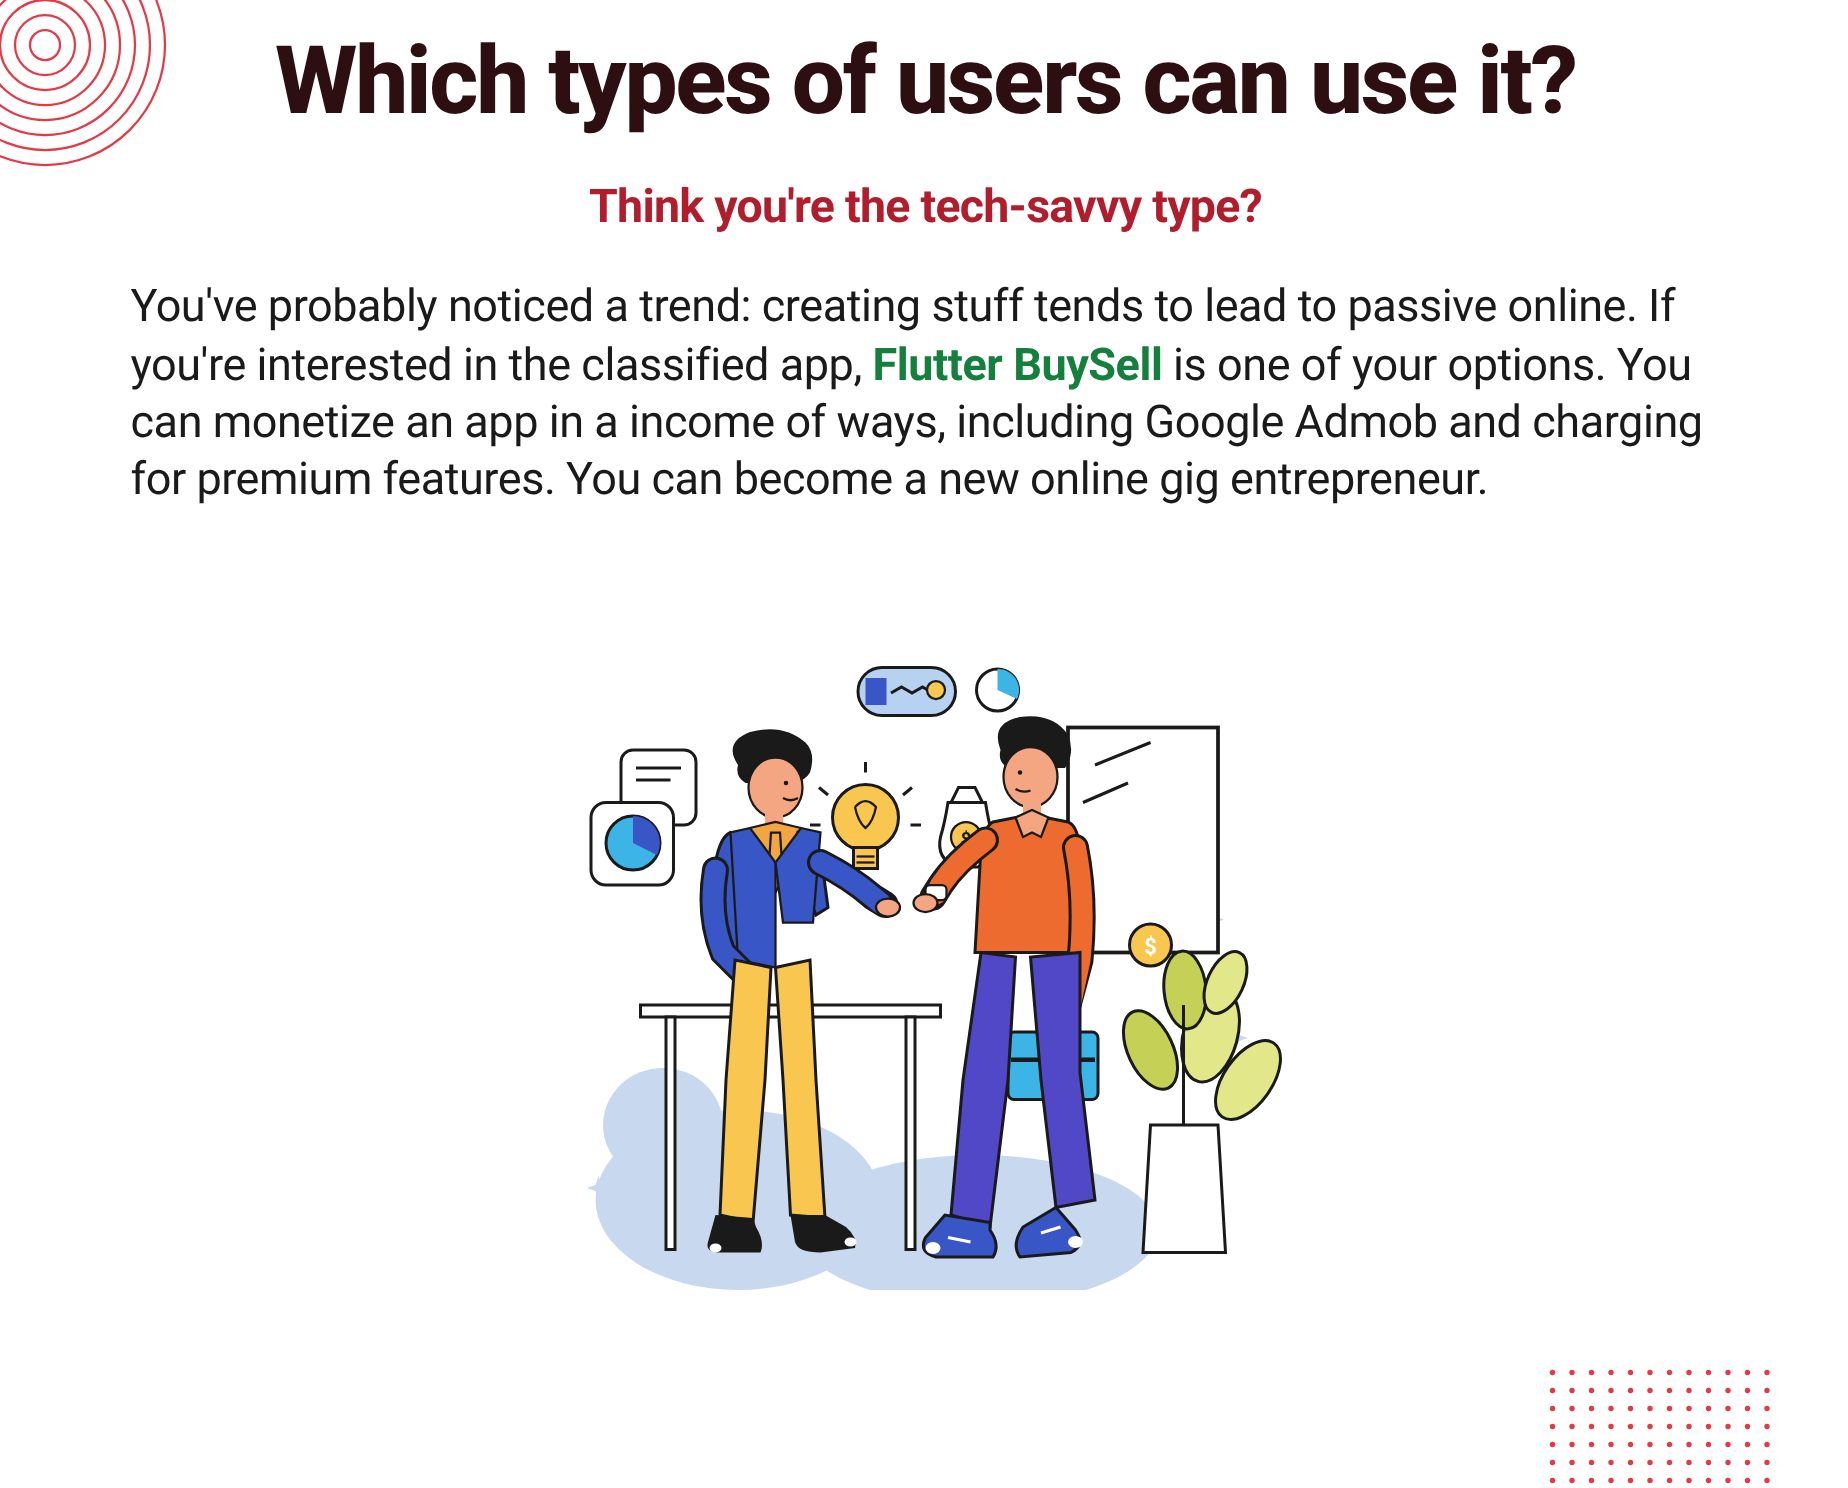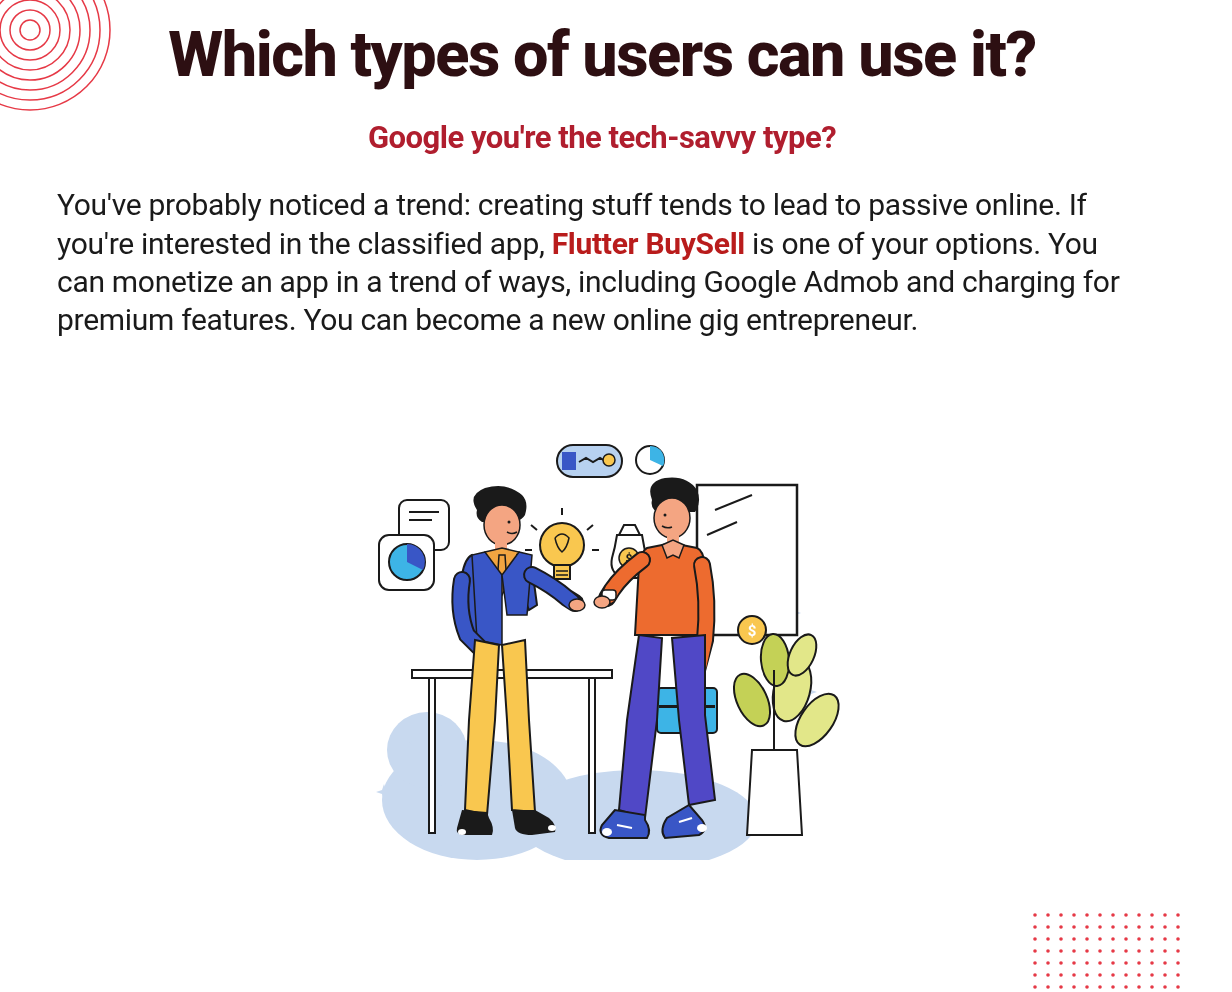--- a/index.html
+++ b/index.html
@@ -27,21 +27,21 @@
     
     .dots-decoration {
       position: absolute;
       bottom: 0;
       right: 30px;
       width: 170px;
       height: 80px;
     }
     
     .content {
-      padding: 20px 85px 0 57px;
+      padding: 20px 85px 0 87px;
     }
     
     .main-title {
       font-size: 63px;
       font-weight: 800;
       color: #2d0f12;
       text-align: center;
       letter-spacing: -1.5px;
       margin-top: 0;
       margin-bottom: 30px;
@@ -59,21 +59,21 @@
     
     .body-text {
       font-size: 30px;
       line-height: 1.28;
       color: #1a1a1a;
       font-weight: 400;
       letter-spacing: -0.3px;
     }
     
     .body-text .highlight {
-      color: #b91c1c;
+      color: #15803d;
       font-weight: 700;
     }
     
     .illustration-container {
       margin-top: 100px;
       display: flex;
       justify-content: center;
     }
     
     .illustration {
@@ -92,23 +92,23 @@
     <circle cx="90" cy="90" r="40" fill="none" stroke="#e63946" stroke-width="1.5"></circle>
     <circle cx="90" cy="90" r="50" fill="none" stroke="#e63946" stroke-width="1.5"></circle>
     <circle cx="90" cy="90" r="60" fill="none" stroke="#e63946" stroke-width="1.5"></circle>
     <circle cx="90" cy="90" r="70" fill="none" stroke="#e63946" stroke-width="1.5"></circle>
     <circle cx="90" cy="90" r="80" fill="none" stroke="#e63946" stroke-width="1.5"></circle>
   </svg>
 </div>
 
 <div class="content">
   <h1 class="main-title">Which types of users can use it?</h1>
-  <h2 class="subtitle">Google you're the tech-savvy type?</h2>
+  <h2 class="subtitle">Think you're the tech-savvy type?</h2>
   <p class="body-text">
-    <span>You've probably noticed a trend: creating stuff tends to lead to passive online. If you're interested in the classified app, </span><span class="highlight">Flutter BuySell</span><span> is one of your options. You can monetize an app in a trend of ways, including Google Admob and charging for premium features. You can become a new online gig entrepreneur.</span>
+    <span>You've probably noticed a trend: creating stuff tends to lead to passive online. If you're interested in the classified app, </span><span class="highlight">Flutter BuySell</span><span> is one of your options. You can monetize an app in a income of ways, including Google Admob and charging for premium features. You can become a new online gig entrepreneur.</span>
   </p>
 
   <div class="illustration-container">
     <svg class="illustration" viewBox="0 0 490 420" xmlns="http://www.w3.org/2000/svg">
 
       <ellipse cx="120" cy="360" rx="95" ry="60" fill="#c8d9ef"></ellipse>
       <ellipse cx="280" cy="380" rx="120" ry="50" fill="#c8d9ef"></ellipse>
       <ellipse cx="70" cy="310" rx="40" ry="38" fill="#c8d9ef"></ellipse>
 
       <path d="M60 300 l3 -8 l3 8 l8 3 l-8 3 l-3 8 l-3 -8 l-8 -3 z" fill="#c8d9ef"></path>

